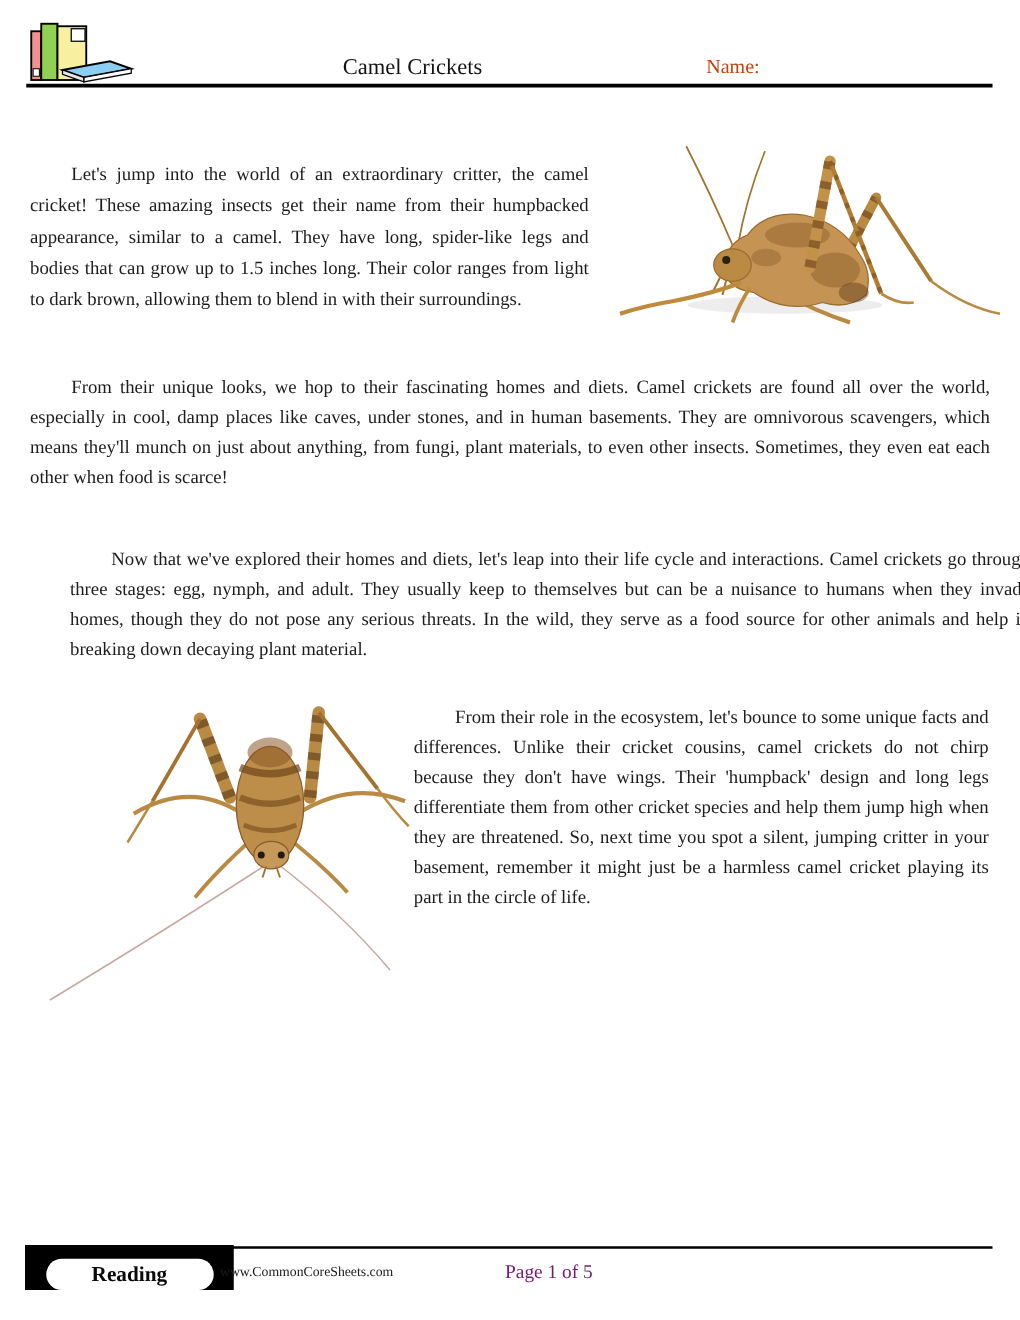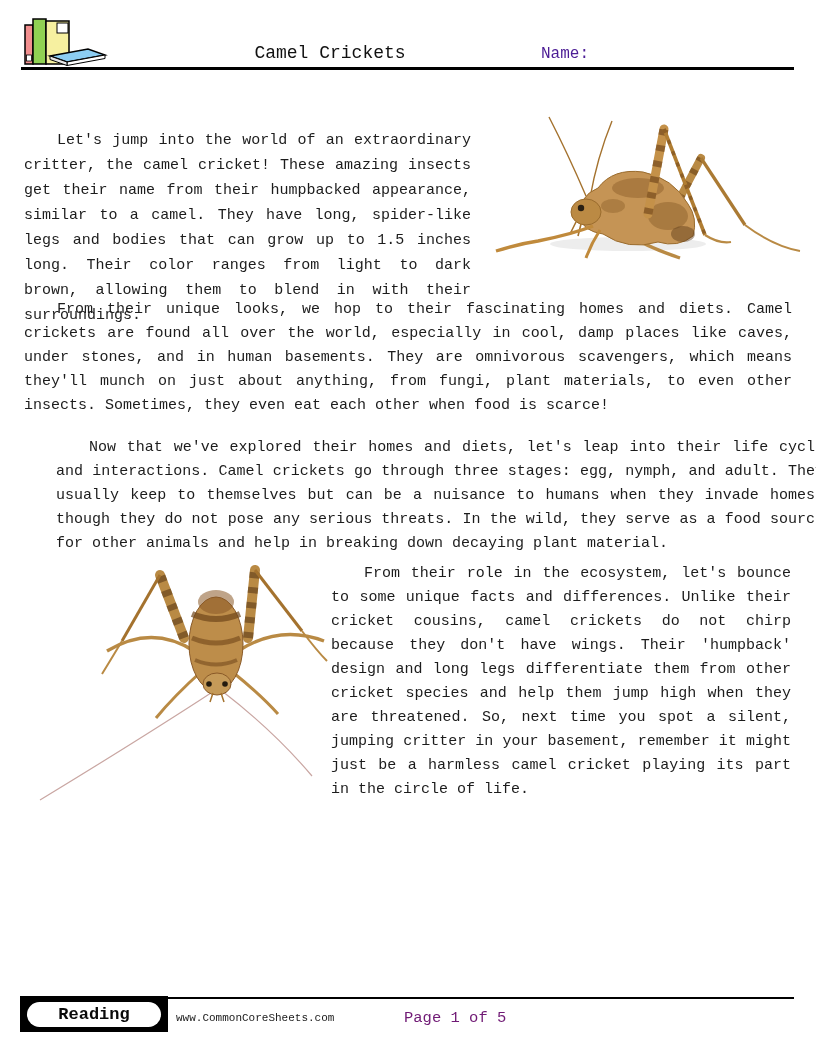--- a/index.html
+++ b/index.html
@@ -1,50 +1,50 @@
 <!DOCTYPE html>
 <html><head>
 <meta charset="utf-8">
 <style>
   html,body{margin:0;padding:0;background:#ffffff;}
   .page{
     position:relative;
     width:816px;height:1056px;
     background:#ffffff;
-    font-family:Liberation Mono, monospace;
+    font-family:Liberation Serif, serif;
     color:#1c1c1c;
     overflow:hidden;
   }
   
   .books-icon{position:absolute;left:20px;top:12px;width:88px;height:56px;}
   .page-title{
     position:absolute;left:230px;top:43px;width:200px;
     text-align:center;font-size:18px;color:#111;
   }
-  .name-label{position:absolute;left:541px;top:45px;font-size:16px;color:#4c1d95;}
+  .name-label{position:absolute;left:565px;top:45px;font-size:16px;color:#c2410c;}
   .header-rule{position:absolute;left:21px;top:67px;width:773px;height:3px;background:#000;}
   
   .para{
     position:absolute;margin:0;
     font-size:15px;line-height:24px;
     text-align:justify;text-indent:33px;
     color:#1c1c1c;
   }
   .para.p1{left:24px;top:98px;width:447px;line-height:25px;margin-top:30px;}
   .para.p2{left:24px;top:298px;width:768px;}
   .para.p3{left:24px;top:436px;width:768px;margin-left:32px;}
   .para.p4{left:331px;top:562px;width:460px;}
   
   .cricket-side{position:absolute;left:478px;top:96px;width:338px;height:168px;}
   .cricket-top{position:absolute;left:22px;top:556px;width:318px;height:252px;}
   
   .footer-rule{position:absolute;left:20px;top:997px;width:774px;height:2px;background:#000;}
   .type-badge{
-    position:absolute;left:20px;top:996px;width:148px;height:36px;
-    background:#000;display:flex;align-items:center;justify-content:center;
+    position:absolute;left:20px;top:996px;width:167px;height:36px;
+    background:#000;display:flex;align-items:flex-end;justify-content:center;
   }
   .type-pill{
     width:134px;height:25px;background:#fff;border-radius:13px;
     display:flex;align-items:center;justify-content:center;
     font-size:17px;font-weight:bold;color:#0a0a0a;
   }
   .site-url{position:absolute;left:176px;top:1012px;font-size:11px;color:#1a1a1a;}
   .page-number{position:absolute;left:404px;top:1009px;font-size:15.5px;color:#701a75;}
 </style>
 </head>

